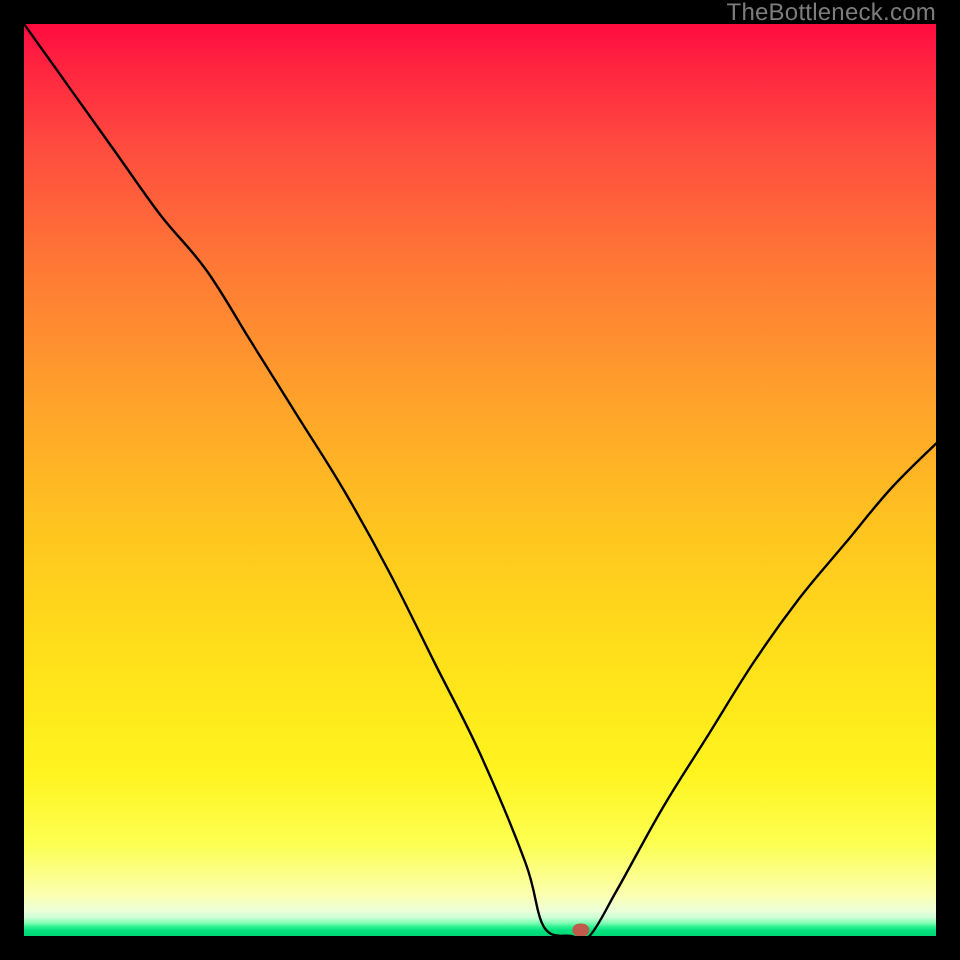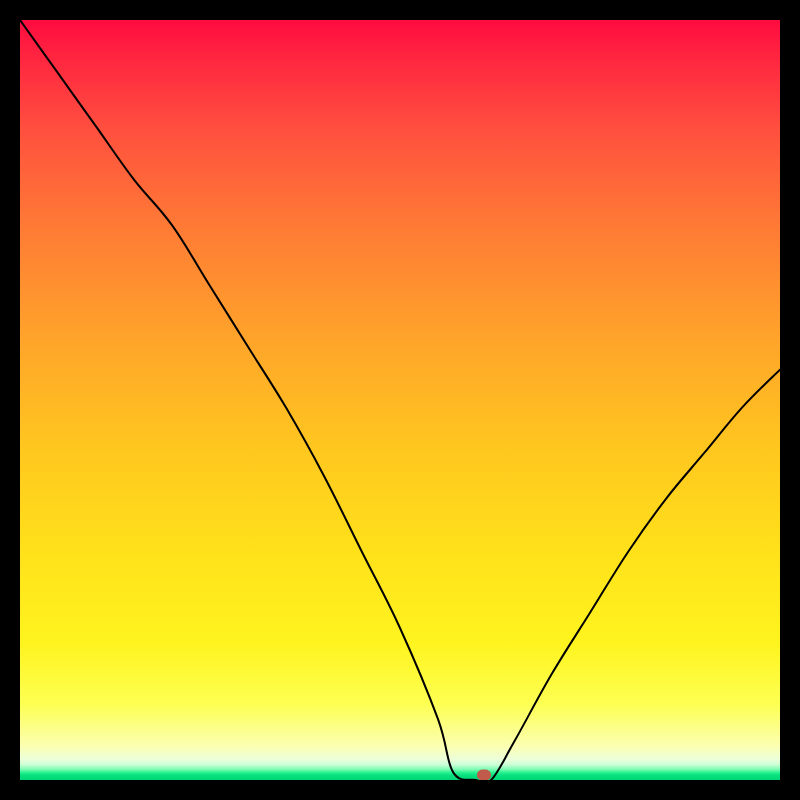--- a/index.html
+++ b/index.html
@@ -89,14 +89,15 @@
     <div class="gradient"></div>
 
     <svg class="curve-svg" viewBox="0 0 100 100" preserveAspectRatio="none">
       <path id="curve-path" fill="none" stroke="#000000" stroke-width="2" stroke-linecap="round" stroke-linejoin="round" vector-effect="non-scaling-stroke" d="M 0 0 C 0.90 1.26, 3.20 4.48, 5.00 7.00 C 6.80 9.52, 8.20 11.48, 10.00 14.00 C 11.80 16.52, 13.20 18.66, 15.00 21.00 C 16.80 23.34, 18.20 24.48, 20.00 27.00 C 21.80 29.52, 23.20 32.12, 25.00 35.00 C 26.80 37.88, 28.20 40.12, 30.00 43.00 C 31.80 45.88, 33.20 47.94, 35.00 51.00 C 36.80 54.06, 38.20 56.58, 40.00 60.00 C 41.80 63.42, 43.20 66.40, 45.00 70.00 C 46.80 73.60, 48.20 76.04, 50.00 80.00 C 51.80 83.96, 53.74 88.58, 55.00 92.00 C 56.26 95.42, 56.10 97.56, 57.00 99.00 C 57.90 100.44, 59.10 99.82, 60.00 100.00 C 60.90 100.18, 61.10 100.90, 62.00 100.00 C 62.90 99.10, 63.56 97.52, 65.00 95.00 C 66.44 92.48, 68.20 89.06, 70.00 86.00 C 71.80 82.94, 73.20 80.88, 75.00 78.00 C 76.80 75.12, 78.20 72.70, 80.00 70.00 C 81.80 67.30, 83.20 65.34, 85.00 63.00 C 86.80 60.66, 88.20 59.16, 90.00 57.00 C 91.80 54.84, 93.20 52.98, 95.00 51.00 C 96.80 49.02, 99.10 46.90, 100.00 46.00"></path>
     </svg>
 
     <div id="marker" class="marker" style="left: 463.6px; top: 755px; background: rgb(192, 90, 74);"></div>
 
   </div>
 
+  <div class="watermark">TheBottleneck.com</div>
 
 </div>
 
 </body></html>

